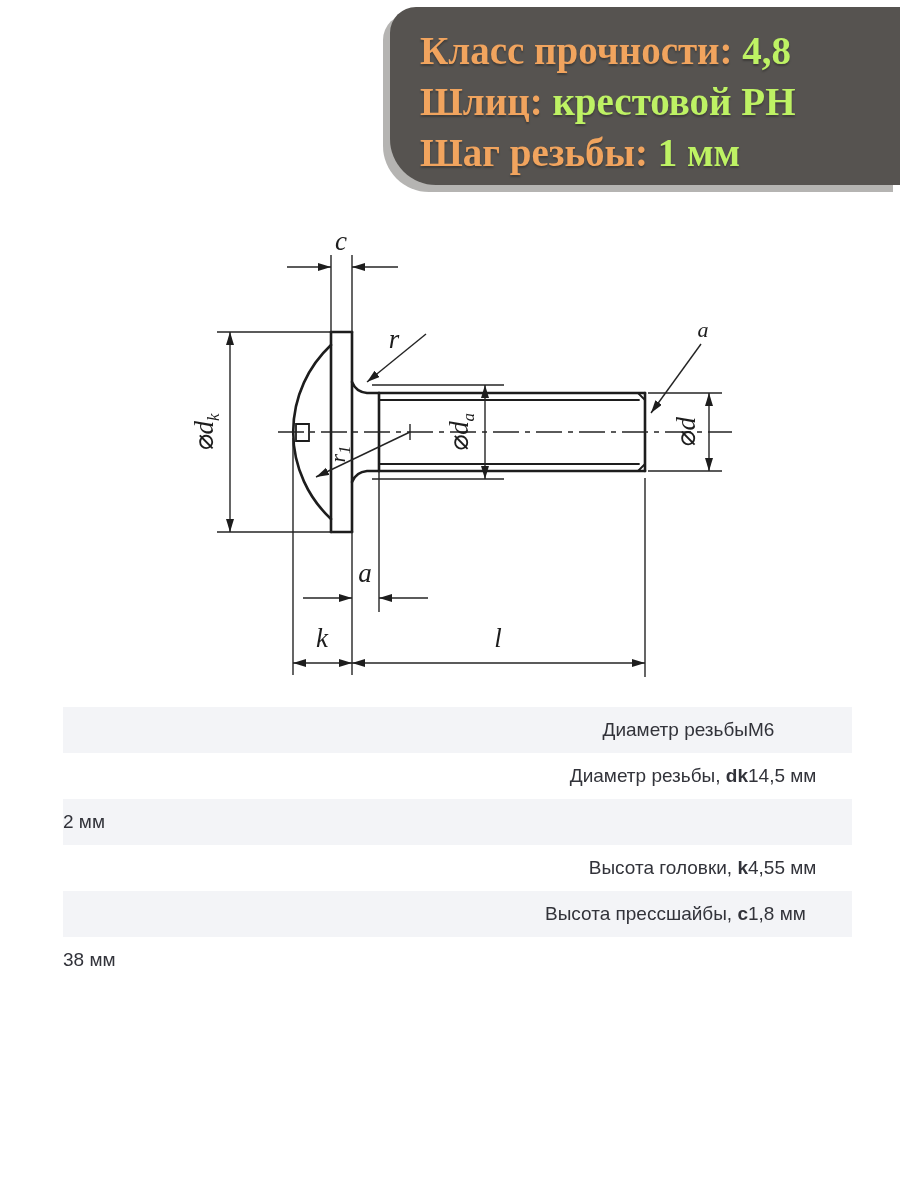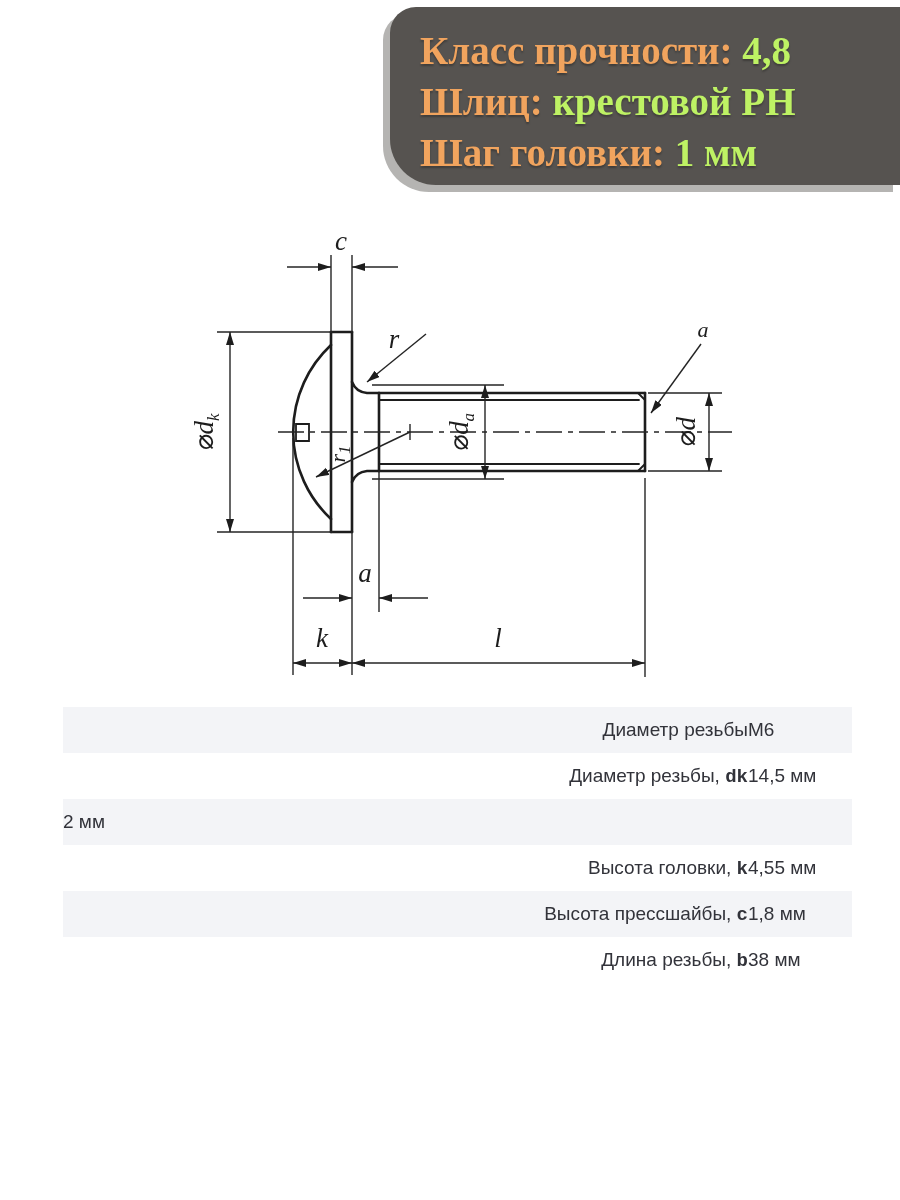--- a/index.html
+++ b/index.html
@@ -26,32 +26,32 @@
   .dimtxt{font-family:"Liberation Serif","DejaVu Serif","DejaVu Sans",serif;
           font-style:italic;font-size:27px;fill:#1d1d1d;}
   .dimtxt .sub{font-size:17px;}
   .small{font-size:22px;}
 
   
   .spec-table{position:absolute;left:63px;top:707px;width:789px;}
   .t-row{height:46px;display:flex;align-items:center;font-size:19px;color:#32333a;}
   .t-row.alt{background:#f3f4f7;}
   .t-label{width:685px;padding-left:7px;box-sizing:border-box;white-space:pre;text-align:right;}
-  .t-label b{font-weight:700;font-family:Liberation Mono, monospace;}
+  .t-label b{font-weight:700;}
   .t-value{flex:1;white-space:pre;}
 </style>
 </head>
 <body>
 
 <div class="page">
 
   <div class="banner">
     <div class="b-line"><span class="b-key">Класс прочности:</span><span> </span><span class="b-val">4,8</span></div>
     <div class="b-line"><span class="b-key">Шлиц:</span><span> </span><span class="b-val">крестовой PH</span></div>
-    <div class="b-line"><span class="b-key">Шаг головки:</span><span> </span><span class="b-val">1 мм</span></div>
+    <div class="b-line"><span class="b-key">Шаг резьбы:</span><span> </span><span class="b-val">1 мм</span></div>
   </div>
 
   <svg class="drawing" viewBox="0 0 900 520">
     <defs>
       <marker id="arr" markerUnits="userSpaceOnUse" markerWidth="14" markerHeight="9" refX="13" refY="4" orient="auto-start-reverse">
         <path d="M0,0 L13,4 L0,8 Z" fill="#1d1d1d"></path>
       </marker>
     </defs>
 
     <g>
@@ -142,18 +142,17 @@
     </div>
     <div class="t-row">
       <div class="t-label"><span>Высота головки, </span><b>k</b></div>
       <div class="t-value">4,55 мм</div>
     </div>
     <div class="t-row alt">
       <div class="t-label"><span>Высота прессшайбы, </span><b>c</b></div>
       <div class="t-value">1,8 мм</div>
     </div>
     <div class="t-row">
-      <div class="t-label"><span>Длина резьбы, </span><b>b</b></div>
       <div class="t-value">38 мм</div>
     </div>
   </div>
 
 </div>
 
 </body></html>

